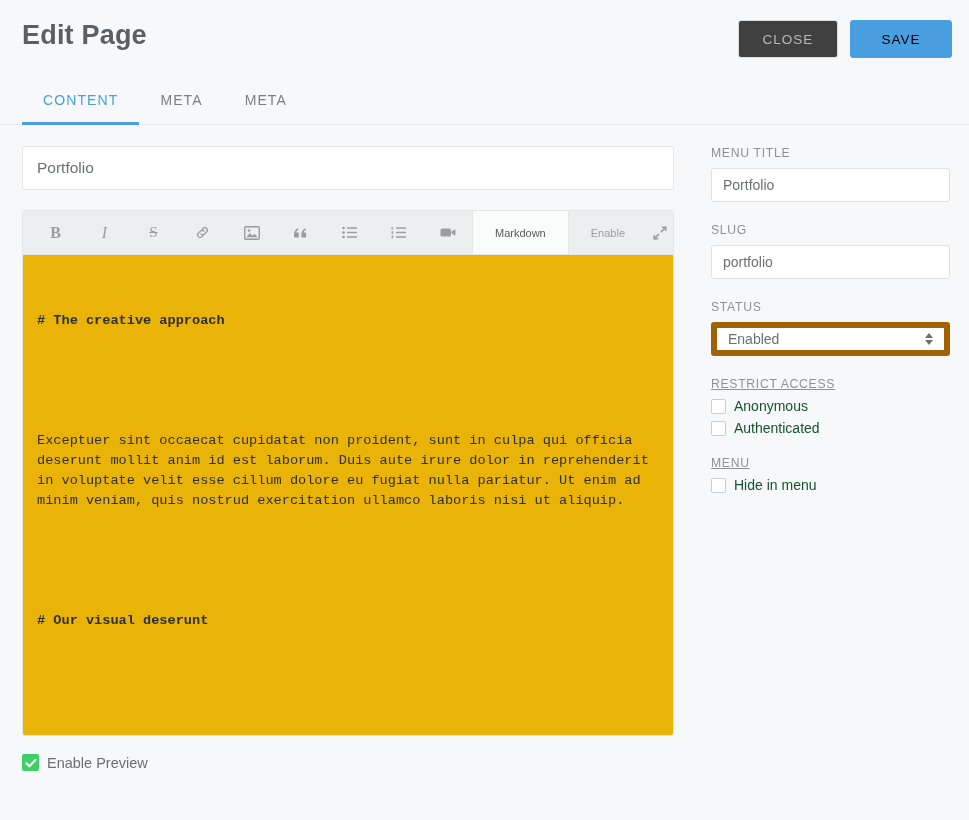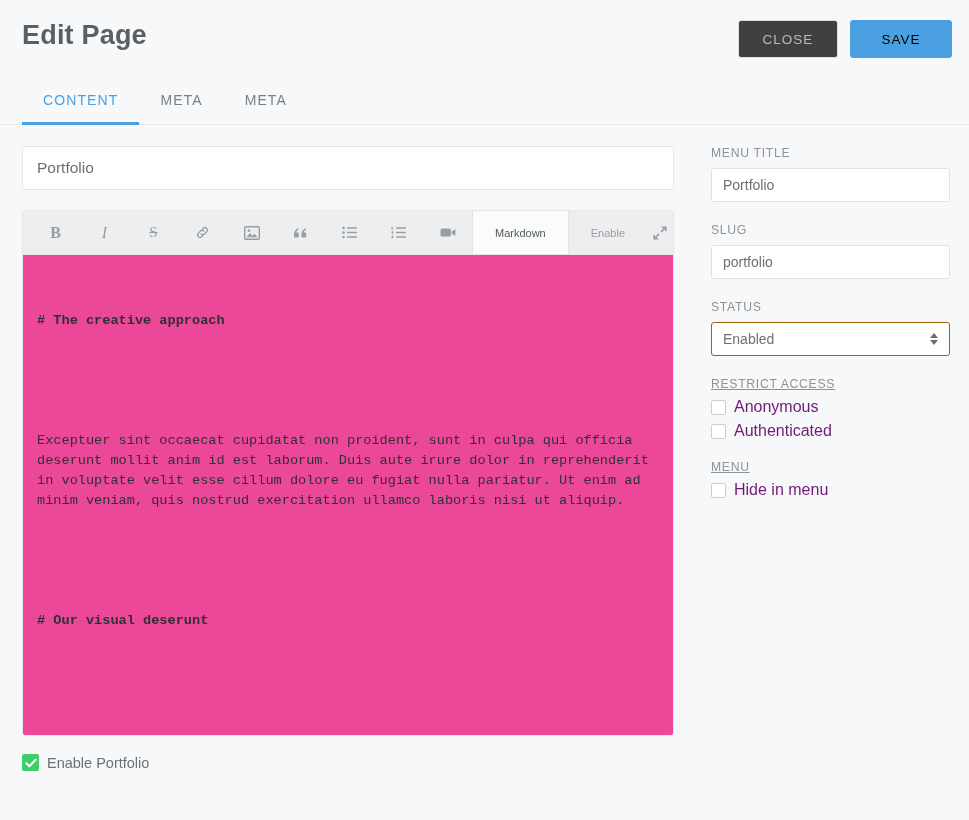--- a/index.html
+++ b/index.html
@@ -94,21 +94,21 @@
     display: flex; align-items: center; justify-content: center;
     padding: 0 22px; font-size: 11px; cursor: pointer; color: #9a9ea1;
     border-left: 1px solid #e3e5e7;
   }
   .mode-tab.active { background: #fafbfb; color: #55595c; }
   .expand-btn {
     width: 46px; display: flex; align-items: center; justify-content: center;
     color: #9a9ea1; cursor: pointer;
   }
   .editor-body {
-    flex: 1 1 auto; background: #ec4899; padding: 16px 14px 10px 14px;
+    flex: 1 1 auto; background: #eab308; padding: 16px 14px 10px 14px;
     overflow: hidden;
   }
   .md {
     font-family: "Liberation Mono", "DejaVu Sans Mono", monospace;
     font-size: 13.6px; line-height: 20px; color: #2e3133;
     white-space: pre-wrap; word-break: break-word;
   }
   .md .h { font-weight: bold; color: #2e3133; }
   .md .blank { display: block; height: 20px; }
 
@@ -132,34 +132,34 @@
   }
   .field { margin-bottom: 21px; }
   .text-input {
     width: 239px; height: 34px; background: #fff;
     border: 1px solid #dfe2e4; border-radius: 3px;
     display: flex; align-items: center; padding: 0 11px;
     font-size: 14px; color: #6b7074;
   }
   .select-input {
     width: 239px; height: 34px; background: #fff;
-    border: 1px solid #a16207; border-radius: 3px;
+    border: 6px solid #a16207; border-radius: 3px;
     display: flex; align-items: center; justify-content: space-between;
     padding: 0 11px; font-size: 14px; color: #6b7074; cursor: pointer;
   }
   .select-arrows { display: flex; flex-direction: column; gap: 2px; color: #6b7074; }
   .check-row {
     display: flex; align-items: center; gap: 8px;
     margin-bottom: 6px; cursor: pointer;
   }
   .cb-empty {
     width: 15px; height: 15px; background: #fff;
     border: 1px solid #c9ced2; border-radius: 2px; flex: 0 0 auto;
   }
-  .check-label { font-size: 16px; color: #701a75; }
+  .check-label { font-size: 14px; color: #14532d; }
   .group { margin-bottom: 20px; }
   .group .field-label { margin-bottom: 7px; text-decoration: underline; }
 </style>
 </head>
 <body>
 
 <div class="page">
 
   <div class="header">
     <div class="page-title">Edit Page</div>
@@ -289,21 +289,21 @@
         </div>
 
       </div>
 
       <div class="enable-row">
         <span class="cb-green">
           <svg width="12" height="10" viewBox="0 0 12 10" fill="none" stroke="#ffffff" stroke-width="2" stroke-linecap="round" stroke-linejoin="round">
             <path d="M1.4 5.2 4.4 8.2 10.6 1.8"></path>
           </svg>
         </span>
-        <span class="enable-label">Enable Portfolio</span>
+        <span class="enable-label">Enable Preview</span>
       </div>
 
     </div>
 
     <div class="col-right">
 
       <div class="field">
         <div class="field-label">MENU TITLE</div>
         <div class="text-input">
           <span>Portfolio</span>

